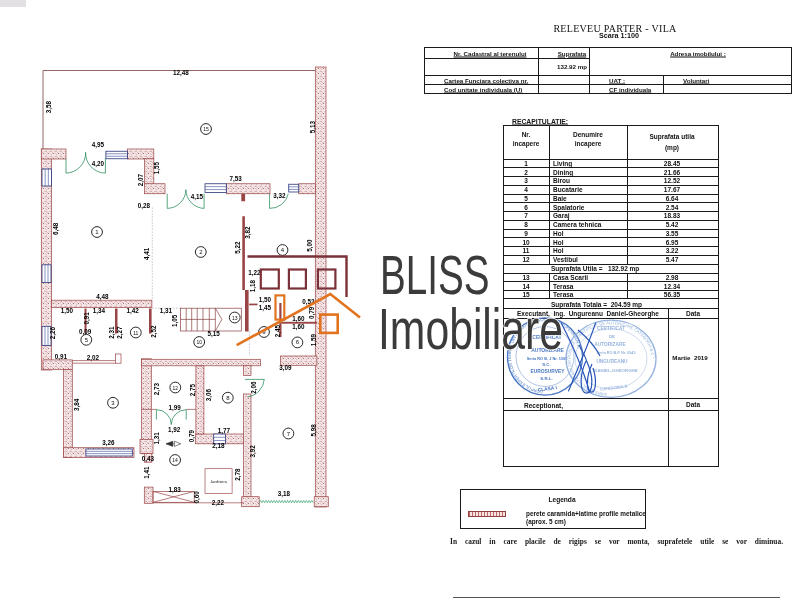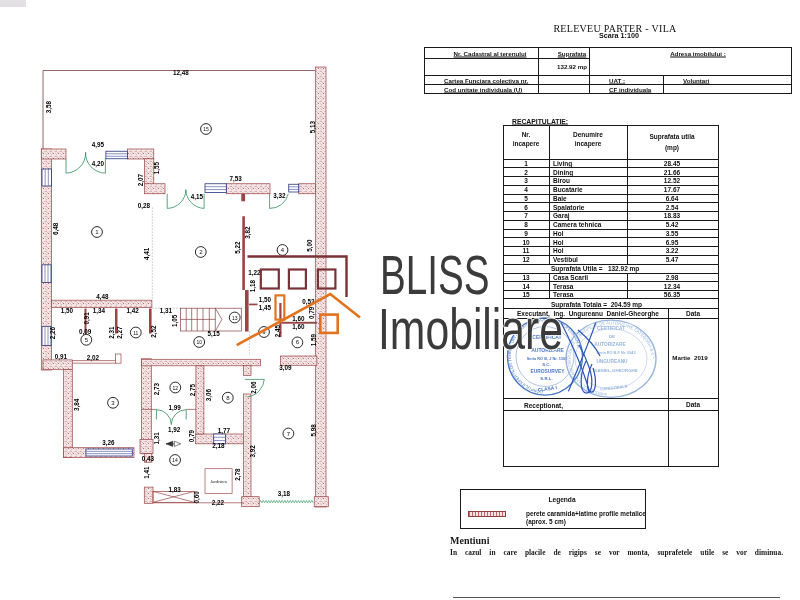--- a/index.html
+++ b/index.html
@@ -155,21 +155,20 @@
 
 <div class="abs" style="left:460px;top:489px;width:184px;height:38px;border:1px solid #1a1a1a;">
   <div class="t b" style="left:93px;top:9px;font-size:6.6px;transform:translate(-50%,-50%);">Legenda</div>
 
   <div class="abs" style="left:7px;top:20.5px;width:36px;height:4px;border:0.5px solid #904040;background:repeating-linear-gradient(90deg,#c46666 0 0.8px,#f6e3e3 0.8px 3px);"></div>
   <div class="t b" style="left:49px;top:23px;font-size:6.4px;transform:translateY(-50%);">perete caramida+latime profile metalice</div>
   <div class="t b" style="left:49px;top:31px;font-size:6.4px;transform:translateY(-50%);">(aprox. 5 cm)</div>
 </div>
 
 <div class="abs" style="left:450px;top:535px;width:333px;font-family:'Liberation Serif',serif;font-weight:bold;color:#1a1a1a;">
-  <div style="font-size:10px;">Mentiuni</div>
   <div style="font-size:7.4px;margin-top:2px;line-height:9px;">
     <div style="text-align:justify;text-align-last:justify;">In cazul in care placile de rigips se vor monta, suprafetele utile se vor diminua.</div>
   </div>
 </div>
 
 <div class="line" style="left:453px;top:597px;width:327px;height:1px;background:#555;"></div>
 
 <svg class="abs" style="left:0;top:0;" width="800" height="600" viewBox="0 0 800 600" xmlns="http://www.w3.org/2000/svg">
 <defs>
 <pattern id="wh" width="5" height="5" patternUnits="userSpaceOnUse">

